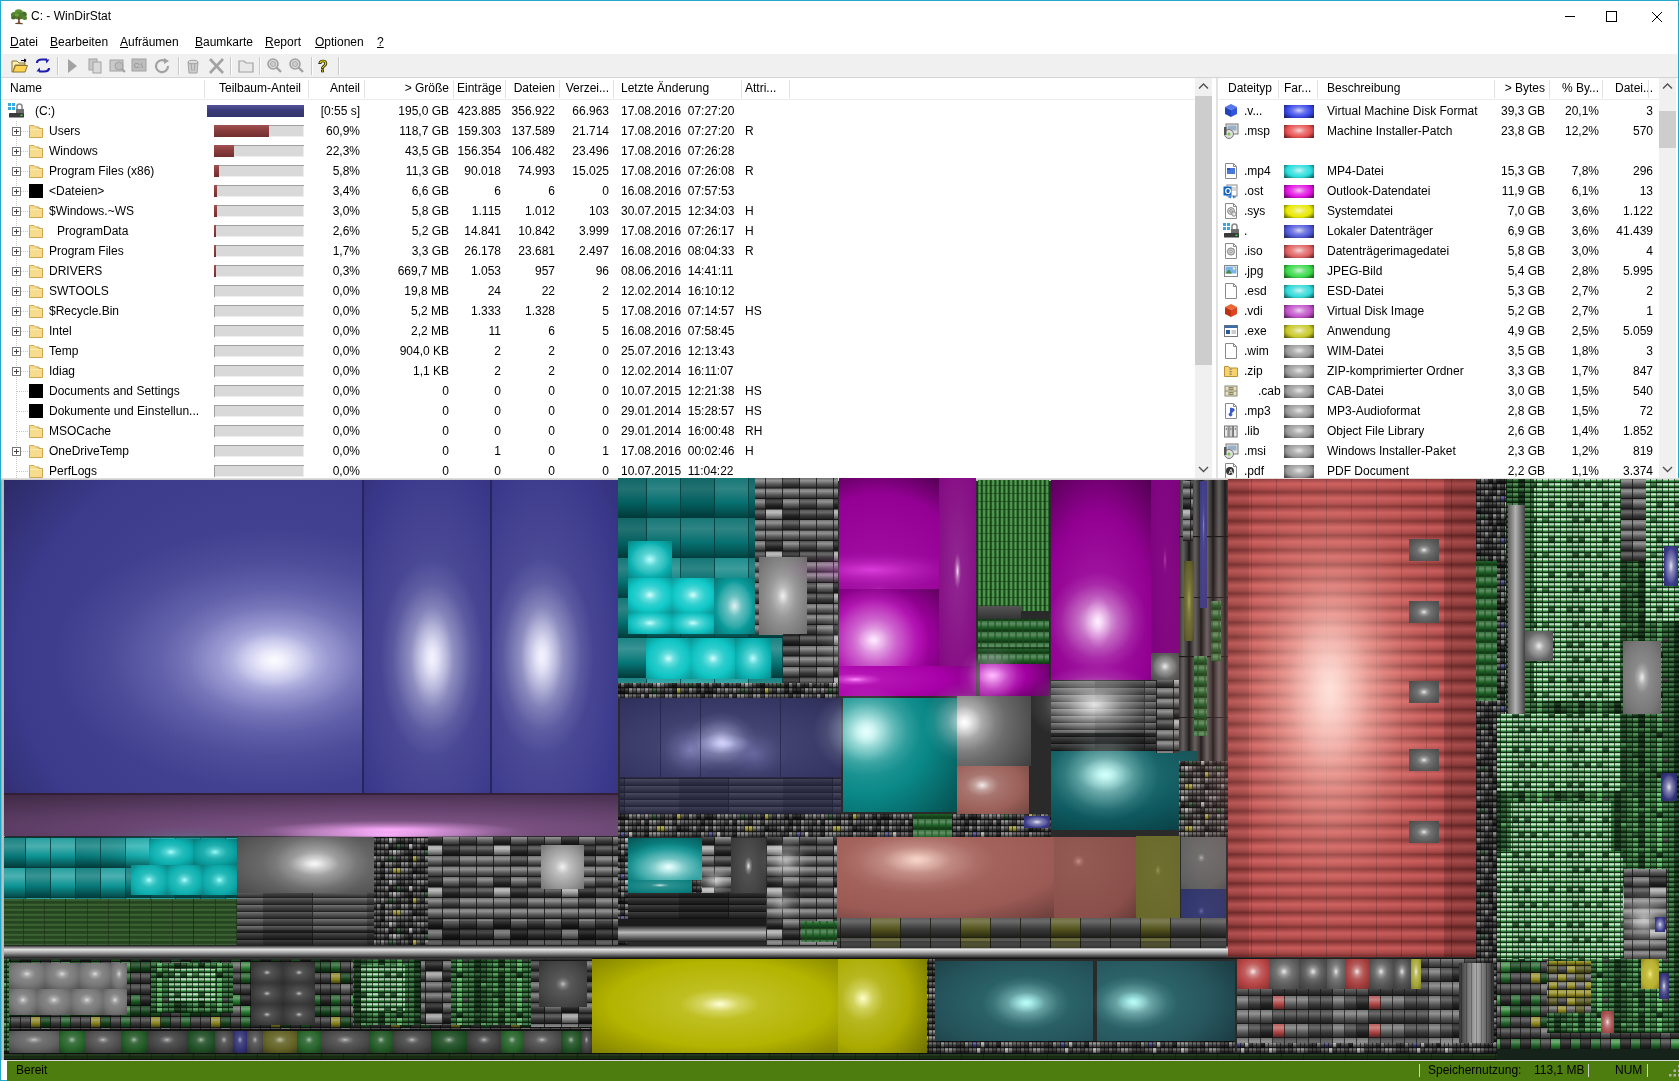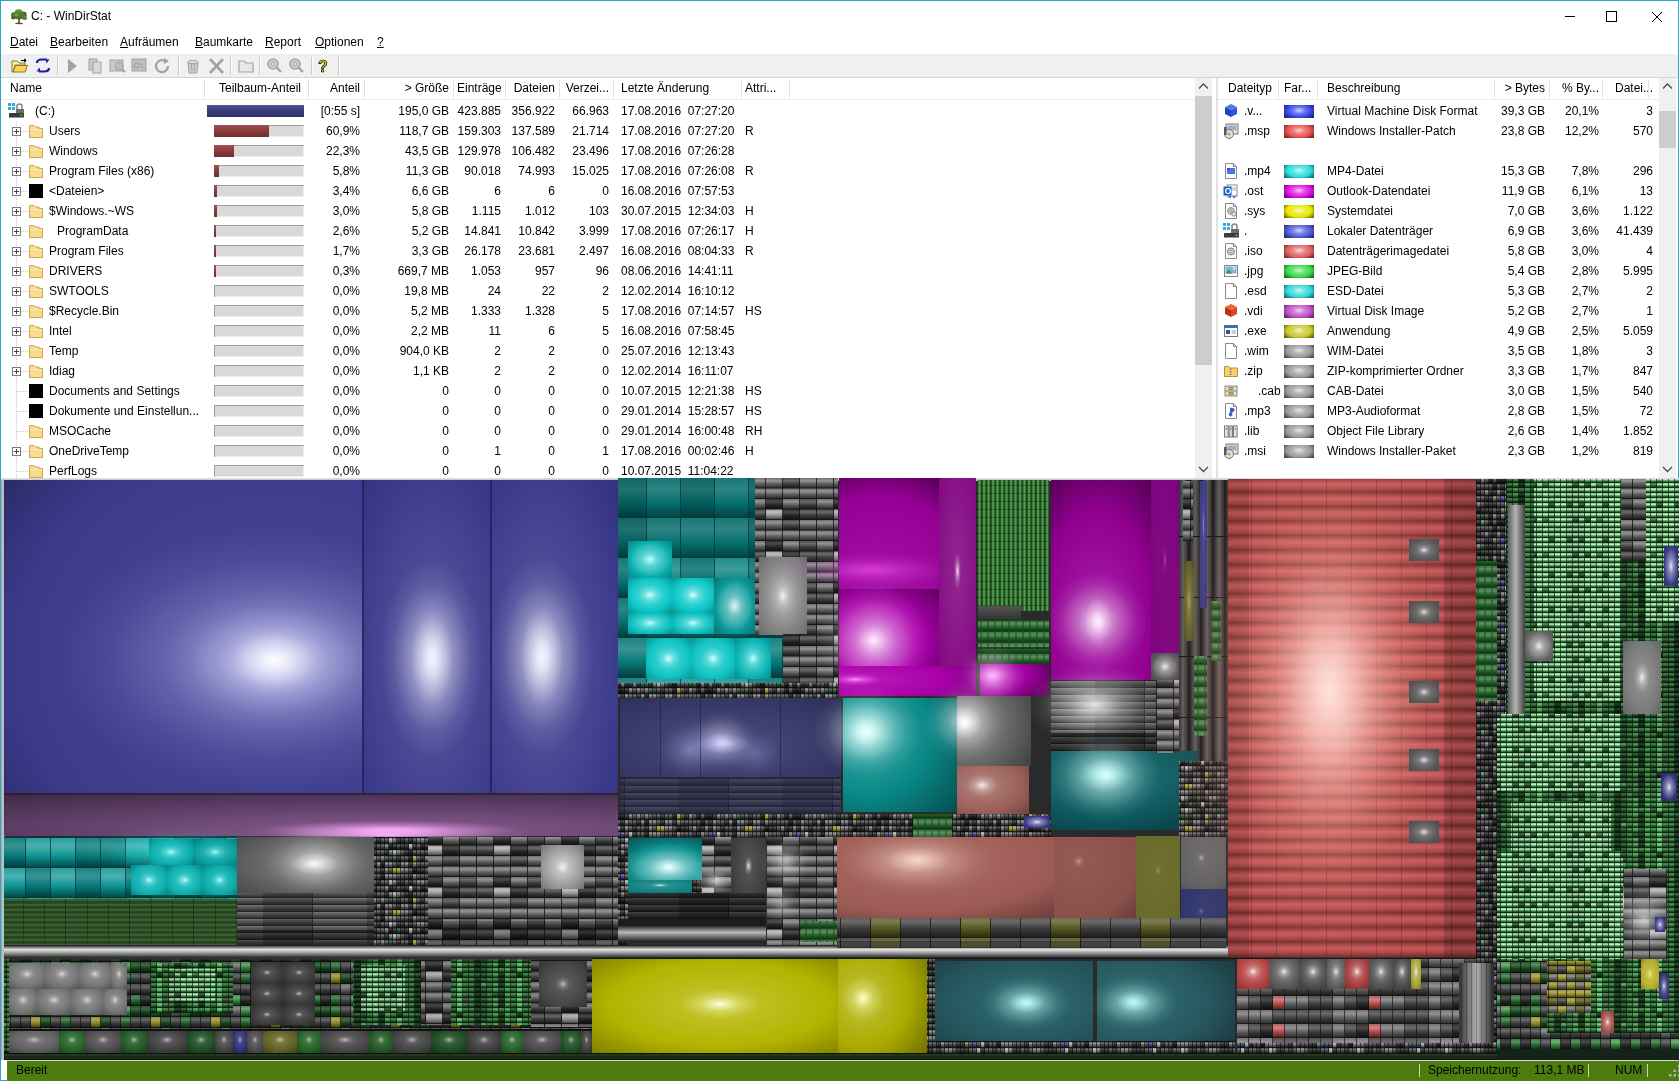--- a/index.html
+++ b/index.html
@@ -190,21 +190,21 @@
 <svg class="abs" style="left:11px;top:6px" width="9" height="9" viewBox="0 0 9 9">
           <rect x="0.5" y="0.5" width="8" height="8" fill="#fff" stroke="#787878"></rect>
           <line x1="2" y1="4.5" x2="7" y2="4.5" stroke="#444"></line>
           <line x1="4.5" y1="2" x2="4.5" y2="7" stroke="#444"></line>
         </svg>
 <div class="cell" style="left:48px;width:155px">Windows</div>
 <div class="abs" style="left:213px;top:4px;width:90px;height:12px;background:#d9d9d9;box-shadow:inset 1px 1px 0 #9f9f9f,inset -1px -1px 0 #eeeeee"></div>
 <div class="abs" style="left:213px;top:4px;width:20px;height:12px;background:linear-gradient(180deg,#a05252,#8a3d3d 45%,#702e2e)"></div>
 <div class="cell r" style="left:307px;width:52px">22,3%</div>
 <div class="cell r" style="left:367px;width:81px">43,5 GB</div>
-<div class="cell r" style="left:456px;width:44px">129.978</div>
+<div class="cell r" style="left:456px;width:44px">156.354</div>
 <div class="cell r" style="left:508px;width:46px">106.482</div>
 <div class="cell r" style="left:562px;width:46px">23.496</div>
 <div class="cell" style="left:620px;width:118px">17.08.2016&nbsp;&nbsp;07:26:28</div>
 <div class="cell" style="left:744px;width:40px"></div>
 </div>
 <div class="row" style="left:0;top:83px;width:1194px">
 <svg class="abs" style="left:0;top:0" width="48" height="20" viewBox="0 0 48 20">
           <line x1="15.5" y1="0" x2="15.5" y2="20" stroke="#c8c8c8" stroke-width="1" stroke-dasharray="1,1"></line>
           <line x1="16" y1="10.5" x2="27" y2="10.5" stroke="#c8c8c8" stroke-width="1" stroke-dasharray="1,1"></line>
         </svg>
@@ -607,21 +607,21 @@
 <div class="row" style="left:0;top:43px;width:443px">
 <svg class="abs" style="left:5px;top:2px" width="16" height="16" viewBox="0 0 16 16">
           <rect x="3" y="1" width="12" height="10" fill="#e8e8e8" stroke="#777"></rect>
           <rect x="4.5" y="2.5" width="9" height="5" fill="#9ab0c8"></rect>
           <circle cx="6" cy="11" r="4.5" fill="#ddd" stroke="#777"></circle>
           <circle cx="6" cy="11" r="1.5" fill="#7ac143"></circle>
           <rect x="1" y="4" width="2.5" height="8" fill="#555"></rect>
         </svg>
 <div class="cell" style="left:26px;width:38px">.msp</div>
 <div class="abs" style="left:66px;top:4px;width:30px;height:13px;background:radial-gradient(ellipse 60% 75% at 50% 42%,#f9d3d3,#ed7d7d 35%,#e85050 68%,#742828)"></div>
-<div class="cell" style="left:109px;width:170px">Windows Installer-Patch</div>
+<div class="cell" style="left:109px;width:170px">Machine Installer-Patch</div>
 <div class="cell r" style="left:232px;width:95px">23,8 GB</div>
 <div class="cell r" style="left:335px;width:46px">12,2%</div>
 <div class="cell r" style="left:389px;width:46px">570</div>
 </div>
 <div class="row" style="left:0;top:83px;width:443px">
 <svg class="abs" style="left:5px;top:2px" width="16" height="16" viewBox="0 0 16 16">
           <path d="M2.5 0.5 L10.5 0.5 L13.5 3.5 L13.5 15.5 L2.5 15.5 Z" fill="#fff" stroke="#8a8a8a"></path>
           <path d="M10.5 0.5 L10.5 3.5 L13.5 3.5" fill="none" stroke="#8a8a8a"></path>
           <rect x="4" y="5" width="8" height="6" fill="#4a78d8"></rect>
           <rect x="4" y="5" width="3" height="2" fill="#2a58b8"></rect>
@@ -826,20 +826,34 @@
           <circle cx="6" cy="11" r="4.5" fill="#ddd" stroke="#777"></circle>
           <circle cx="6" cy="11" r="1.5" fill="#7ac143"></circle>
           <rect x="1" y="4" width="2.5" height="8" fill="#555"></rect>
         </svg>
 <div class="cell" style="left:26px;width:38px">.msi</div>
 <div class="abs" style="left:66px;top:4px;width:30px;height:13px;background:radial-gradient(ellipse 60% 75% at 50% 42%,#e5e5e5,#b4b4b4 35%,#9a9a9a 68%,#4d4d4d)"></div>
 <div class="cell" style="left:109px;width:170px">Windows Installer-Paket</div>
 <div class="cell r" style="left:232px;width:95px">2,3 GB</div>
 <div class="cell r" style="left:335px;width:46px">1,2%</div>
 <div class="cell r" style="left:389px;width:46px">819</div>
+</div>
+<div class="row" style="left:0;top:383px;width:443px">
+<svg class="abs" style="left:5px;top:2px" width="16" height="16" viewBox="0 0 16 16">
+          <path d="M2.5 0.5 L10.5 0.5 L13.5 3.5 L13.5 15.5 L2.5 15.5 Z" fill="#fff" stroke="#8a8a8a"></path>
+          <path d="M10.5 0.5 L10.5 3.5 L13.5 3.5" fill="none" stroke="#8a8a8a"></path>
+          <circle cx="7" cy="8" r="4" fill="#333"></circle>
+          <text x="5.6" y="10.8" font-size="7" fill="#fff">A</text>
+        </svg>
+<div class="cell" style="left:26px;width:38px">.pdf</div>
+<div class="abs" style="left:66px;top:4px;width:30px;height:13px;background:radial-gradient(ellipse 60% 75% at 50% 42%,#e5e5e5,#b4b4b4 35%,#9a9a9a 68%,#4d4d4d)"></div>
+<div class="cell" style="left:109px;width:170px">PDF Document</div>
+<div class="cell r" style="left:232px;width:95px">2,2 GB</div>
+<div class="cell r" style="left:335px;width:46px">1,1%</div>
+<div class="cell r" style="left:389px;width:46px">3.374</div>
 </div>
 <div class="row" style="left:0;top:403px;width:443px">
 <svg class="abs" style="left:5px;top:2px" width="16" height="16" viewBox="0 0 16 16">
           <path d="M2.5 0.5 L10.5 0.5 L13.5 3.5 L13.5 15.5 L2.5 15.5 Z" fill="#fff" stroke="#8a8a8a"></path>
           <path d="M10.5 0.5 L10.5 3.5 L13.5 3.5" fill="none" stroke="#8a8a8a"></path>
           <rect x="4" y="5" width="8" height="6" fill="#4a78d8"></rect>
           <rect x="4" y="5" width="3" height="2" fill="#2a58b8"></rect>
         </svg>
 <div class="cell" style="left:26px;width:38px">.w...</div>
 <div class="abs" style="left:66px;top:4px;width:30px;height:13px;background:radial-gradient(ellipse 60% 75% at 50% 42%,#e5e5e5,#b4b4b4 35%,#9a9a9a 68%,#4d4d4d)"></div>

